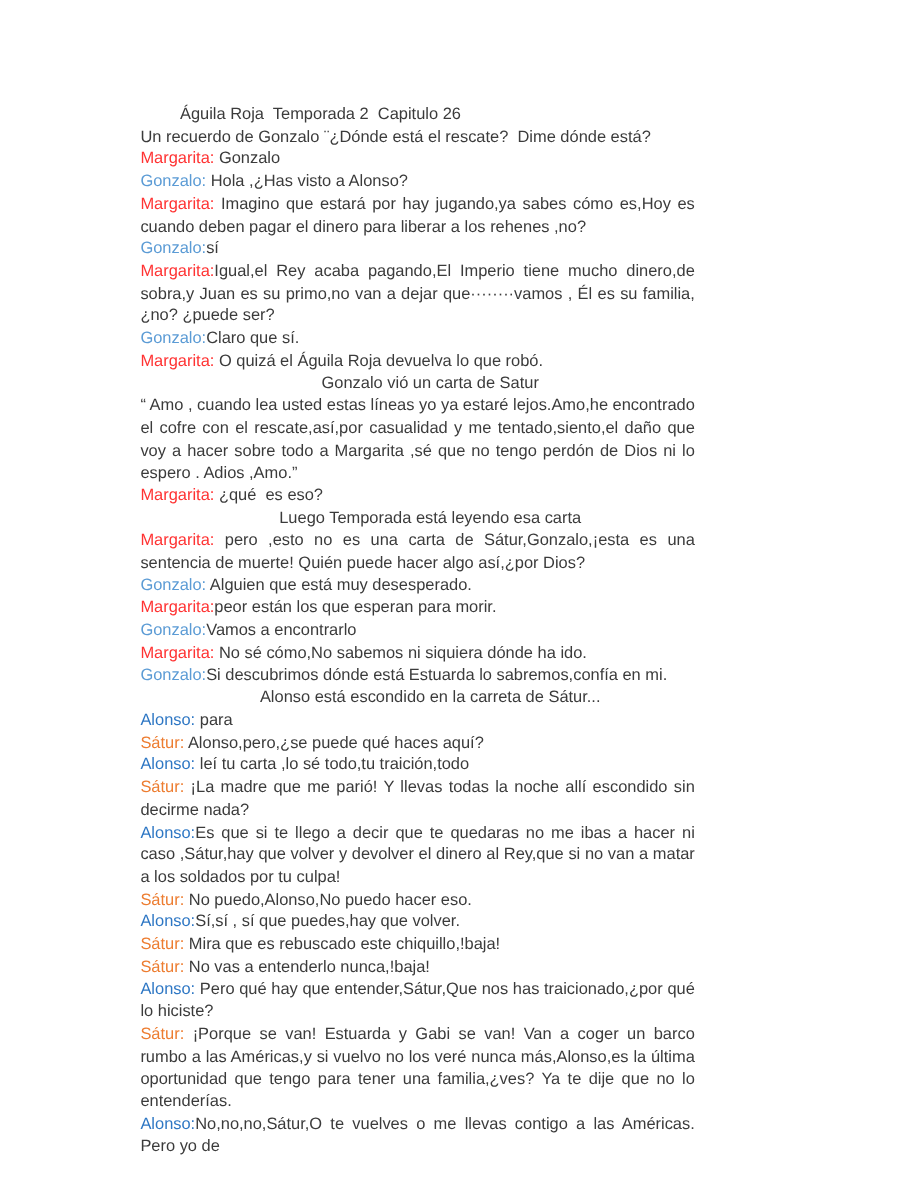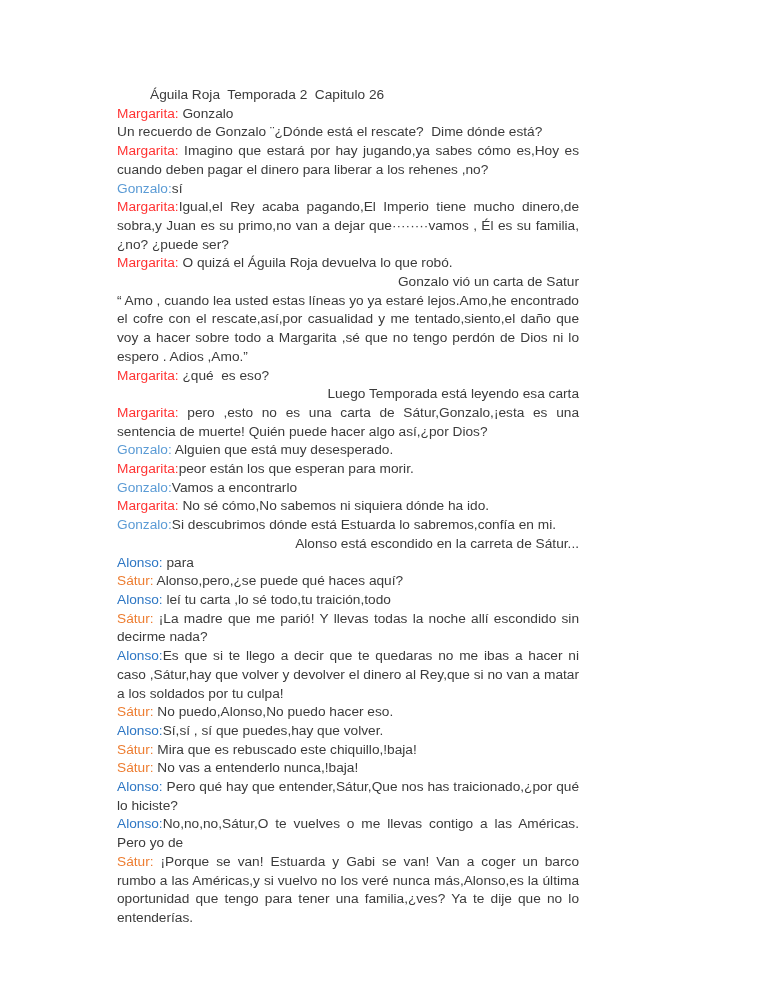--- a/index.html
+++ b/index.html
@@ -23,37 +23,39 @@
     margin: 0;
     text-indent: 33px;
     text-align: left;
   }
   .para {
     margin: 0;
     text-align: justify;
   }
   .para.indent {
     text-indent: 21px;
-    text-align: right;
+    text-align: center;
   }
   .speaker {
     
   }
 </style>
 </head>
 <body>
 
 <div class="page">
   <p class="doc-title">Águila Roja&nbsp; Temporada 2&nbsp; Capitulo 26</p>
   <div id="paragraphs">
+      <p class="para">Un recuerdo de Gonzalo ¨¿Dónde está el rescate?&nbsp; Dime dónde está?</p>
       <p class="para"><span class="speaker" style="color: rgb(255, 51, 51);">Margarita:</span> Gonzalo</p>
-      <p class="para">Un recuerdo de Gonzalo ¨¿Dónde está el rescate?&nbsp; Dime dónde está?</p>
+      <p class="para"><span class="speaker" style="color: rgb(91, 155, 213);">Gonzalo:</span> Hola ,¿Has visto a Alonso?</p>
       <p class="para"><span class="speaker" style="color: rgb(255, 51, 51);">Margarita:</span> Imagino que estará por hay jugando,ya sabes cómo es,Hoy es cuando deben pagar el dinero para liberar a los rehenes ,no?</p>
       <p class="para"><span class="speaker" style="color: rgb(91, 155, 213);">Gonzalo:</span>sí</p>
       <p class="para"><span class="speaker" style="color: rgb(255, 51, 51);">Margarita:</span>Igual,el Rey acaba pagando,El Imperio tiene mucho dinero,de sobra,y Juan es su primo,no van a dejar que········vamos , Él es su familia,¿no? ¿puede ser?</p>
+      <p class="para"><span class="speaker" style="color: rgb(91, 155, 213);">Gonzalo:</span>Claro que sí.</p>
       <p class="para"><span class="speaker" style="color: rgb(255, 51, 51);">Margarita:</span> O quizá el Águila Roja devuelva lo que robó.</p>
       <p class="para indent">Gonzalo vió un carta de Satur</p>
       <p class="para">“ Amo , cuando lea usted estas líneas yo ya estaré lejos.Amo,he encontrado el cofre con el rescate,así,por casualidad y me tentado,siento,el daño que voy a hacer sobre todo a Margarita ,sé que no tengo perdón de Dios ni lo espero . Adios ,Amo.”</p>
       <p class="para"><span class="speaker" style="color: rgb(255, 51, 51);">Margarita:</span> ¿qué&nbsp; es eso?</p>
       <p class="para indent">Luego Temporada está leyendo esa carta</p>
       <p class="para"><span class="speaker" style="color: rgb(255, 51, 51);">Margarita:</span> pero ,esto no es una carta de Sátur,Gonzalo,¡esta es una sentencia de muerte! Quién puede hacer algo así,¿por Dios?</p>
       <p class="para"><span class="speaker" style="color: rgb(91, 155, 213);">Gonzalo:</span> Alguien que está muy desesperado.</p>
       <p class="para"><span class="speaker" style="color: rgb(255, 51, 51);">Margarita:</span>peor están los que esperan para morir.</p>
       <p class="para"><span class="speaker" style="color: rgb(91, 155, 213);">Gonzalo:</span>Vamos a encontrarlo</p>
       <p class="para"><span class="speaker" style="color: rgb(255, 51, 51);">Margarita:</span> No sé cómo,No sabemos ni siquiera dónde ha ido.</p>
@@ -62,16 +64,16 @@
       <p class="para"><span class="speaker" style="color: rgb(46, 119, 196);">Alonso:</span> para</p>
       <p class="para"><span class="speaker" style="color: rgb(237, 125, 49);">Sátur:</span> Alonso,pero,¿se puede qué haces aquí?</p>
       <p class="para"><span class="speaker" style="color: rgb(46, 119, 196);">Alonso:</span> leí tu carta ,lo sé todo,tu traición,todo</p>
       <p class="para"><span class="speaker" style="color: rgb(237, 125, 49);">Sátur:</span> ¡La madre que me parió! Y llevas todas la noche allí escondido sin decirme nada?</p>
       <p class="para"><span class="speaker" style="color: rgb(46, 119, 196);">Alonso:</span>Es que si te llego a decir que te quedaras no me ibas a hacer ni caso ,Sátur,hay que volver y devolver el dinero al Rey,que si no van a matar a los soldados por tu culpa!</p>
       <p class="para"><span class="speaker" style="color: rgb(237, 125, 49);">Sátur:</span> No puedo,Alonso,No puedo hacer eso.</p>
       <p class="para"><span class="speaker" style="color: rgb(46, 119, 196);">Alonso:</span>Sí,sí , sí que puedes,hay que volver.</p>
       <p class="para"><span class="speaker" style="color: rgb(237, 125, 49);">Sátur:</span> Mira que es rebuscado este chiquillo,!baja!</p>
       <p class="para"><span class="speaker" style="color: rgb(237, 125, 49);">Sátur:</span> No vas a entenderlo nunca,!baja!</p>
       <p class="para"><span class="speaker" style="color: rgb(46, 119, 196);">Alonso:</span> Pero qué hay que entender,Sátur,Que nos has traicionado,¿por qué lo hiciste?</p>
+      <p class="para"><span class="speaker" style="color: rgb(237, 125, 49);">Sátur:</span> ¡Porque se van! Estuarda y Gabi se van! Van a coger un barco rumbo a las Américas,y si vuelvo no los veré nunca más,Alonso,es la última oportunidad que tengo para tener una familia,¿ves? Ya te dije que no lo entenderías.</p>
       <p class="para"><span class="speaker" style="color: rgb(46, 119, 196);">Alonso:</span>No,no,no,Sátur,O te vuelves o me llevas contigo a las Américas. Pero yo de</p>
-      <p class="para"><span class="speaker" style="color: rgb(237, 125, 49);">Sátur:</span> ¡Porque se van! Estuarda y Gabi se van! Van a coger un barco rumbo a las Américas,y si vuelvo no los veré nunca más,Alonso,es la última oportunidad que tengo para tener una familia,¿ves? Ya te dije que no lo entenderías.</p>
     </div>
 </div>
 
 </body></html>

